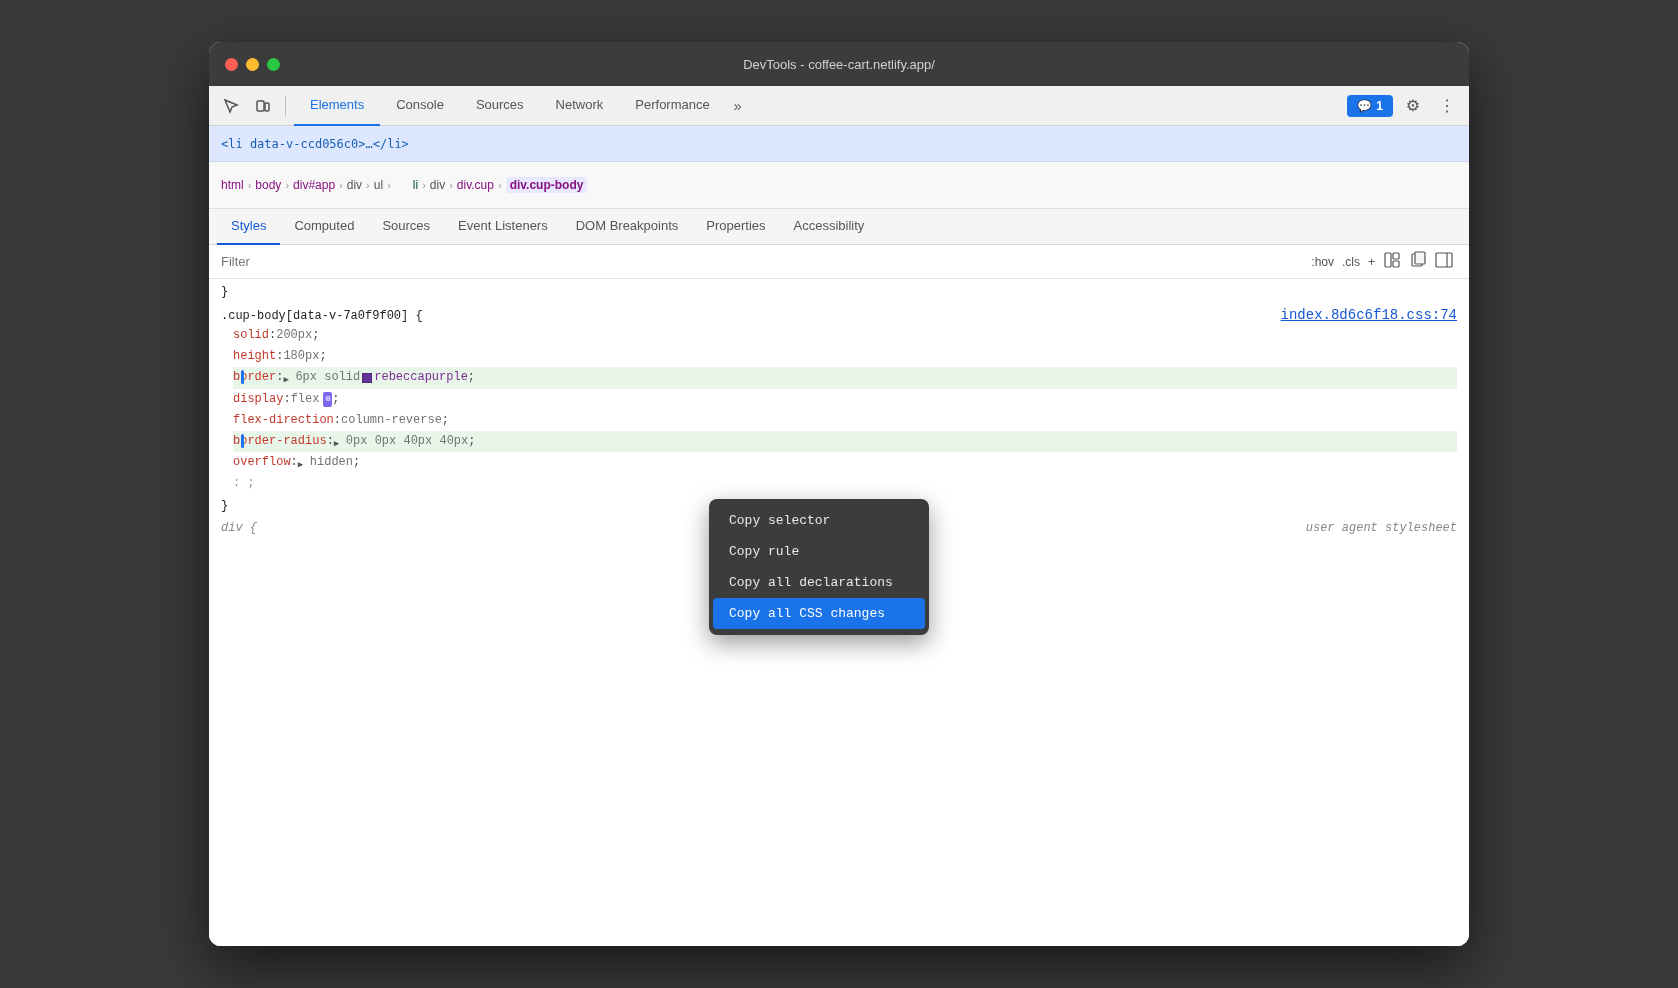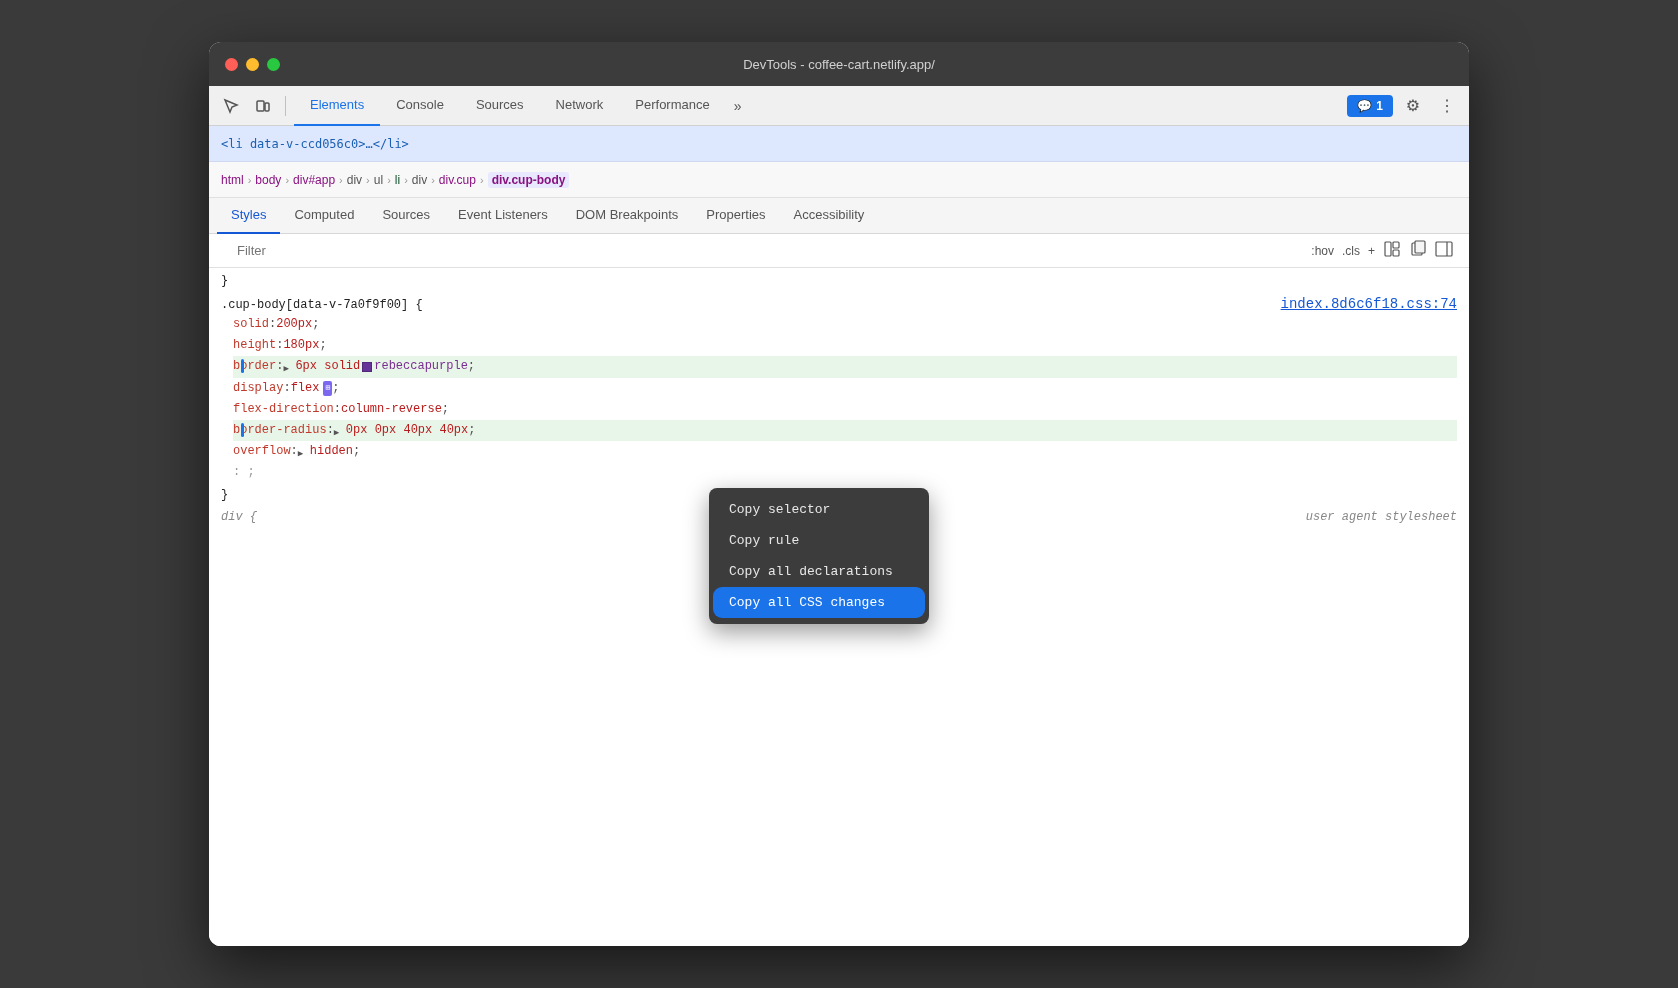--- a/index.html
+++ b/index.html
@@ -127,41 +127,41 @@
       justify-content: center;
       border-radius: 4px;
       cursor: pointer;
       color: #555;
       font-size: 16px;
     }
     .breadcrumb-bar {
       background: #f8f8f8;
       border-bottom: 1px solid #e0e0e0;
       padding: 0 12px;
-      height: 36px;
+      height: 47px;
       display: flex;
       align-items: center;
       gap: 4px;
       font-size: 12px;
       overflow: hidden;
     }
     .bc-item {
       cursor: pointer;
       white-space: nowrap;
     }
     .bc-sep {
       color: #999;
       font-size: 11px;
     }
     .bc-html { color: #881280; font-weight: 500; }
     .bc-body { color: #881280; font-weight: 500; }
     .bc-div { color: #555; font-weight: 500; }
     .bc-divapp { color: #881280; font-weight: 500; }
     .bc-ul { color: #555; font-weight: 500; }
-    .bc-li { color: #14532d; font-weight: 500; }
+    .bc-li { color: #14532d; font-weight: 500; margin-left: 18px; }
     .bc-divcup { color: #881280; font-weight: 500; }
     .bc-divcupbody { color: #881280; font-weight: 600; background: #e8e8ff; border-radius: 3px; padding: 1px 4px; }
     .selected-node {
       background: #dde8ff;
       padding: 4px 12px;
       font-size: 12px;
       font-family: 'Menlo', monospace;
       color: #1a5fb4;
       border-bottom: 1px solid #d0d8f0;
       height: 36px;
@@ -202,21 +202,20 @@
       height: 34px;
       gap: 8px;
     }
     .filter-input {
       flex: 1;
       border: none;
       outline: none;
       font-size: 13px;
       color: #14532d;
       background: transparent;
-      margin-left: 16px;
     }
     .filter-actions {
       display: flex;
       align-items: center;
       gap: 0;
       color: #555;
       font-size: 12px;
       font-family: Liberation Sans, sans-serif;
     }
     .filter-action-btn {
@@ -261,21 +260,21 @@
       display: flex;
       align-items: center;
       padding: 1px 0;
       line-height: 1.6;
       position: relative;
     }
     .declaration.modified {
       background: #fffde7;
     }
     .prop-name { color: #c0392b; }
-    .prop-value { color: #b91c1c; }
+    .prop-value { color: #737373; }
     .prop-value.purple { color: #7b2d91; }
     .colon { color: #555; }
     .semicolon { color: #555; }
     .rbrace { color: #222; padding: 2px 12px; display: block; }
     .color-swatch {
       display: inline-block;
       width: 10px;
       height: 10px;
       background: rebeccapurple;
       border: 1px solid rgba(0,0,0,0.2);
@@ -331,21 +330,21 @@
     }
     .ctx-item {
       padding: 8px 20px;
       font-size: 13px;
       color: #e8e8e8;
       cursor: pointer;
     }
     .ctx-item.highlighted {
       background: #1a73e8;
       color: white;
-      border-radius: 9px;
+      border-radius: 4px;
       margin: 0 4px;
       padding: 8px 16px;
     }
     .more-tabs-btn {
       padding: 0 8px;
       height: 40px;
       display: flex;
       align-items: center;
       color: #555;
       cursor: pointer;

